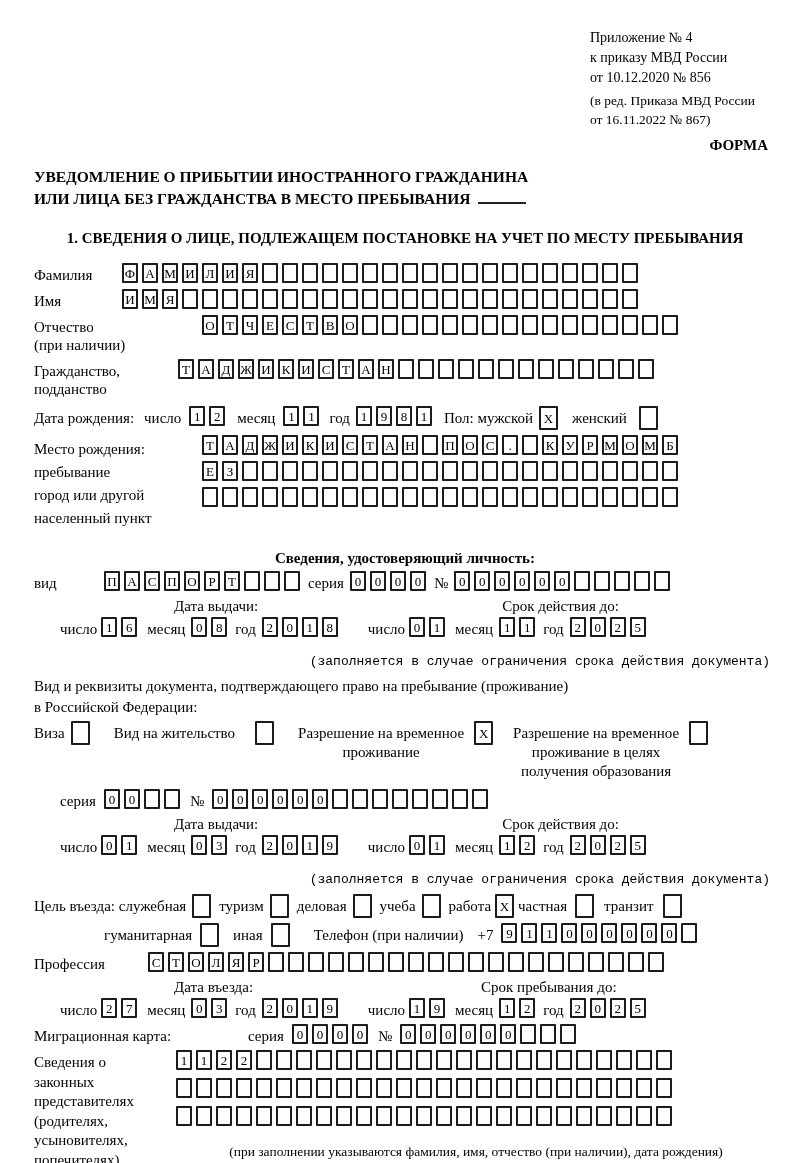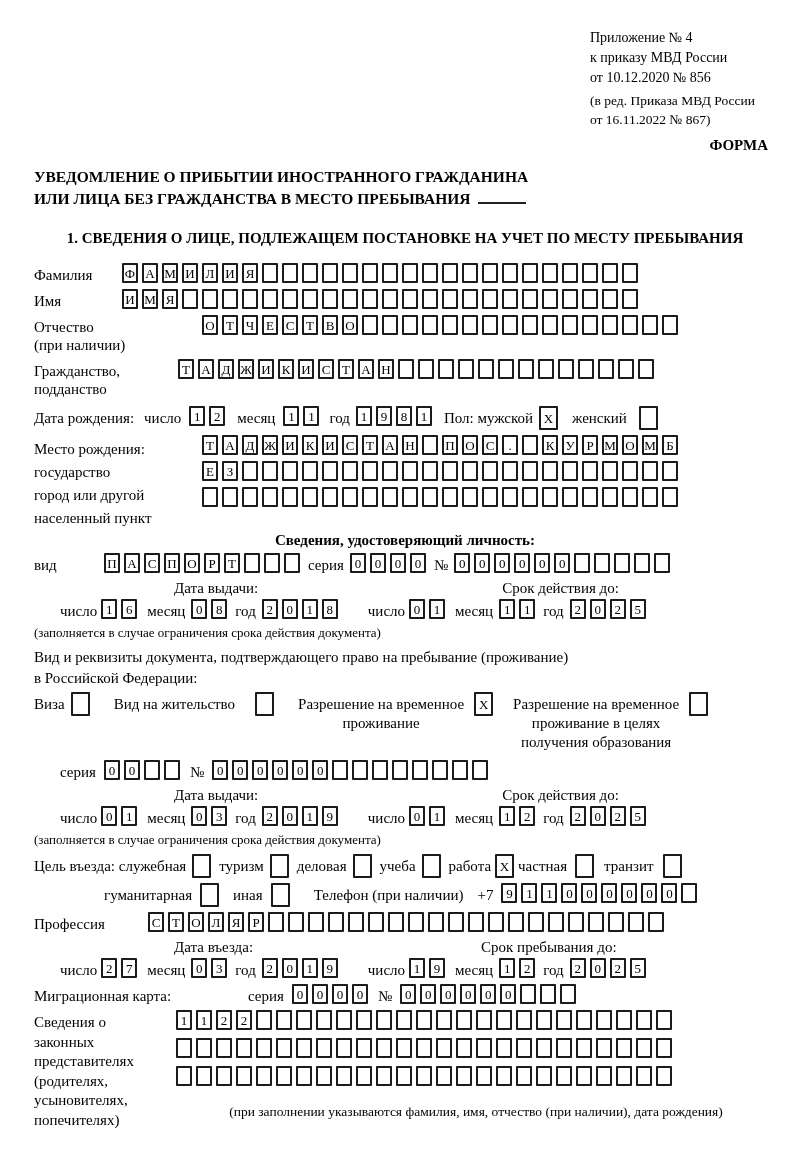--- a/index.html
+++ b/index.html
@@ -38,21 +38,21 @@
   .ml26{margin-left:26px}.ml30{margin-left:30px}.ml56{margin-left:56px}.ml70{margin-left:70px}
 
   .cellcol .cells { margin-bottom: 6px; }
   .mlabel div { line-height: 23px; }
   .center-bold { text-align: center; font-weight: bold; margin: 2px 0 4px; }
 
   .dhdr { display: flex; margin: 4px 0 2px; line-height: 18px; gap: 16px; }
   .dhdr .h1a { margin-left: 140px; }
   .dhdr .h2a { margin-left: 228px; }
   .dhdr.entry .h2a { margin-left: 212px; }
-  .note { text-align: left; padding-right: 6px; font-size: 13px; line-height: 16px; margin: 5px 0 6px; }
+  .note { text-align: right; padding-right: 6px; font-size: 13px; line-height: 16px; margin: 16px 0 6px; font-family: Liberation Mono, monospace; }
 
   .para { line-height: 21px; margin-top: 3px; }
   .stack { display: inline-block; text-align: center; line-height: 19px; padding-top: 3px; }
   .visa-row { margin-top: 3px; margin-bottom: 8px; }
 
   .rep-note { font-size: 13.5px; line-height: 16px; margin-top: 10px; text-align: center; }
   .replabel div { line-height: 19.5px; }
   .repcells .cells { margin-bottom: 8px; }
 </style>
 </head>
@@ -233,24 +233,24 @@
       <span class="inl ml12">Пол: мужской</span>
       <span class="cells big ml6">
           <span class="cell">X</span>
         </span>
       <span class="inl ml14">женский</span>
       <span class="cells big ml12">
           <span class="cell"></span>
         </span>
     </div>
 
-    <div class="frow" style="margin-top:4px;margin-bottom:2px">
+    <div class="frow" style="margin-top:4px;margin-bottom:20px">
       <span class="flabel w168 mlabel">
         <div>Место рождения:</div>
-        <div>государство</div>
+        <div>пребывание</div>
         <div>город или другой</div>
         <div>населенный пункт</div>
       </span>
       <span class="cellcol">
         <div class="cells">
             <span class="cell">Т</span>
             <span class="cell">А</span>
             <span class="cell">Д</span>
             <span class="cell">Ж</span>
             <span class="cell">И</span>

